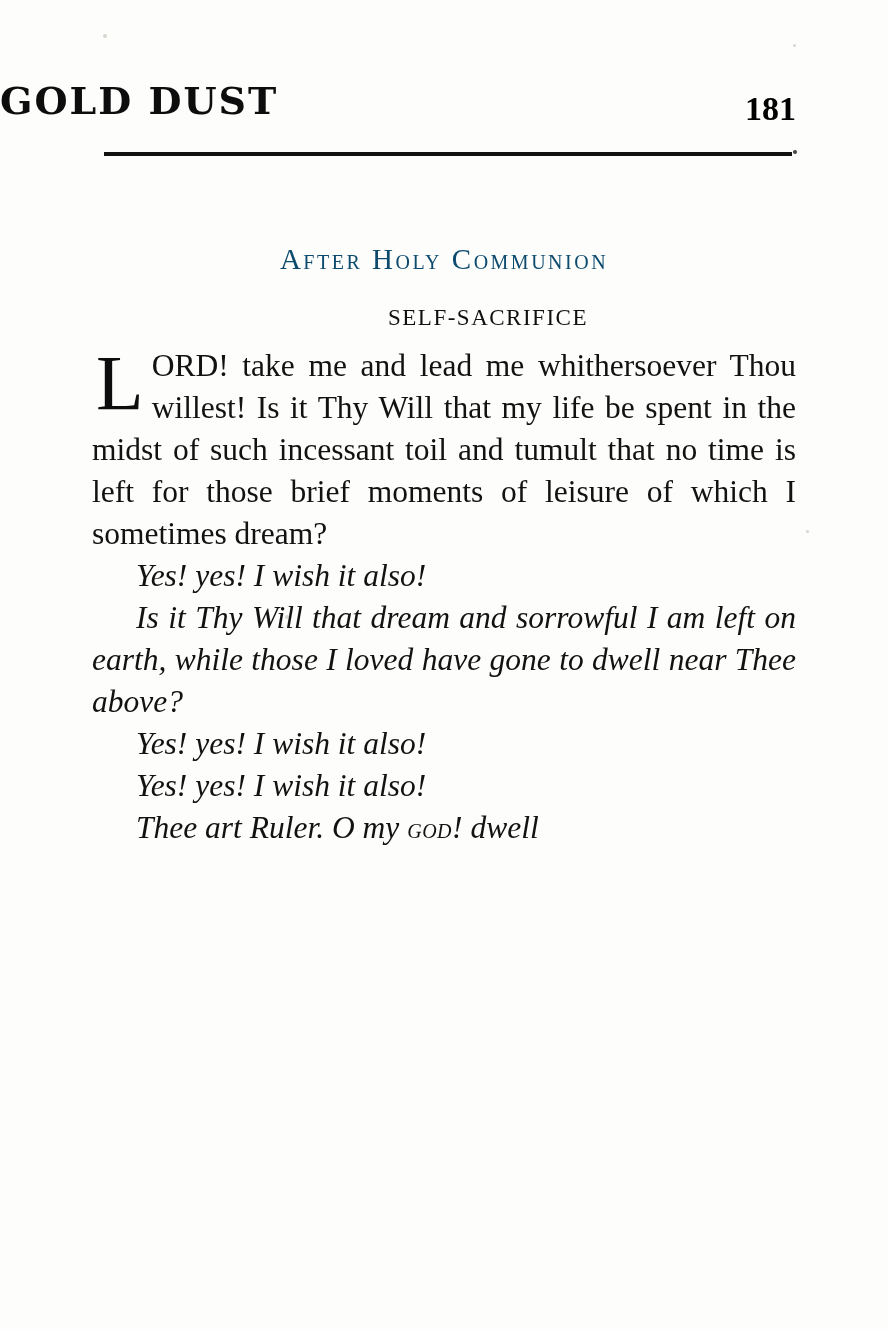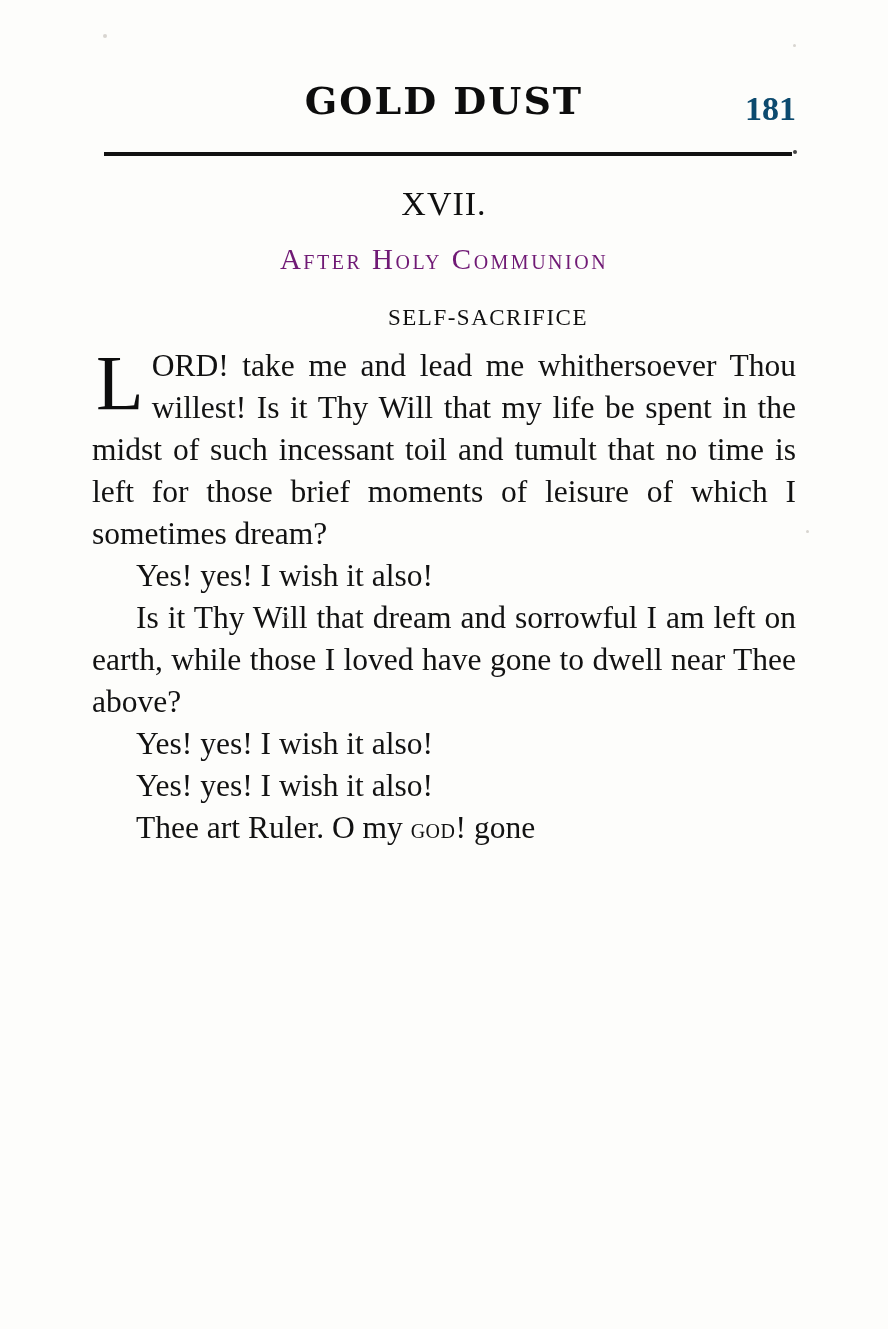--- a/index.html
+++ b/index.html
@@ -29,35 +29,35 @@
     left: 0;
     top: 78px;
     width: 888px;
     height: 54px;
   }
   .book-title {
     position: absolute;
     left: 0;
     top: 0;
     width: 888px;
-    text-align: center;
+    text-align: left;
     font-family: "DejaVu Serif", serif;
     font-weight: bold;
     font-size: 38px;
     letter-spacing: 2px;
     color: #0d0d0d;
   }
   .page-number {
     position: absolute;
     right: 92px;
     top: 12px;
     font-family: "Liberation Serif", serif;
     font-weight: bold;
     font-size: 34px;
-    color: #0c4a6e;
+    color: #000000;
   }
   .rule {
     position: absolute;
     left: 104px;
     top: 152px;
     width: 688px;
     height: 4px;
     background: #111111;
   }
   .rule::after {
@@ -82,21 +82,21 @@
     color: #101010;
   }
   .chapter-title {
     position: absolute;
     left: 0;
     top: 243px;
     width: 888px;
     text-align: center;
     font-size: 29px;
     letter-spacing: 2.5px;
-    color: #701a75;
+    color: #0c4a6e;
     font-variant: small-caps;
     text-transform: capitalize;
   }
   .chapter-subtitle {
     position: absolute;
     left: 0;
     top: 305px;
     width: 888px;
     text-align: center;
     font-size: 23px;
@@ -116,20 +116,21 @@
     line-height: 42px;
     color: #121212;
   }
   .para {
     margin: 0;
     text-align: justify;
     text-justify: inter-word;
   }
   .para.indent {
     text-indent: 44px;
+    font-style: italic;
   }
   .para.first {
     text-indent: 0;
   }
   .dropcap-para {
     position: relative;
     min-height: 86px;
   }
   .dropcap {
     float: left;
@@ -162,33 +163,32 @@
 
 <div class="page">
 
   <div class="header">
     <div class="book-title">GOLD DUST</div>
     <div class="page-number">181</div>
   </div>
 
   <div class="rule"></div>
 
-  <div class="chapter-number">XVII.</div>
   <div class="chapter-title">After Holy Communion</div>
   <div class="chapter-subtitle">Self-Sacrifice</div>
 
   <div class="body-text">
     <p class="para first dropcap-para">
       <span class="dropcap">L</span><span>ORD! take me and lead me whithersoever Thou willest! Is it Thy Will that my life be spent in the midst of such incessant toil and tumult that no time is left for those brief moments of leisure of which I sometimes dream?</span>
     </p>
     <p class="para indent">Yes! yes! I wish it also!</p>
     <p class="para indent">Is it Thy Will that dream and sorrowful I am left on earth, while those I loved have gone to dwell near Thee above?</p>
     <p class="para indent">Yes! yes! I wish it also!</p>
     <p class="para indent">Yes! yes! I wish it also!</p>
-    <p class="para indent"><span>Thee art Ruler.  O my </span><span class="smallcaps sc-upper">God</span><span>! gone</span></p>
+    <p class="para indent"><span>Thee art Ruler.  O my </span><span class="smallcaps sc-upper">God</span><span>! dwell</span></p>
   </div>
 
   <div class="speck" style="left:103px; top:34px; width:4px; height:4px;"></div>
   <div class="speck" style="left:793px; top:44px; width:3px; height:3px;"></div>
   <div class="speck" style="left:285px; top:615px; width:4px; height:4px;"></div>
   <div class="speck" style="left:806px; top:530px; width:3px; height:3px;"></div>
 
 </div>
 
 </body></html>

